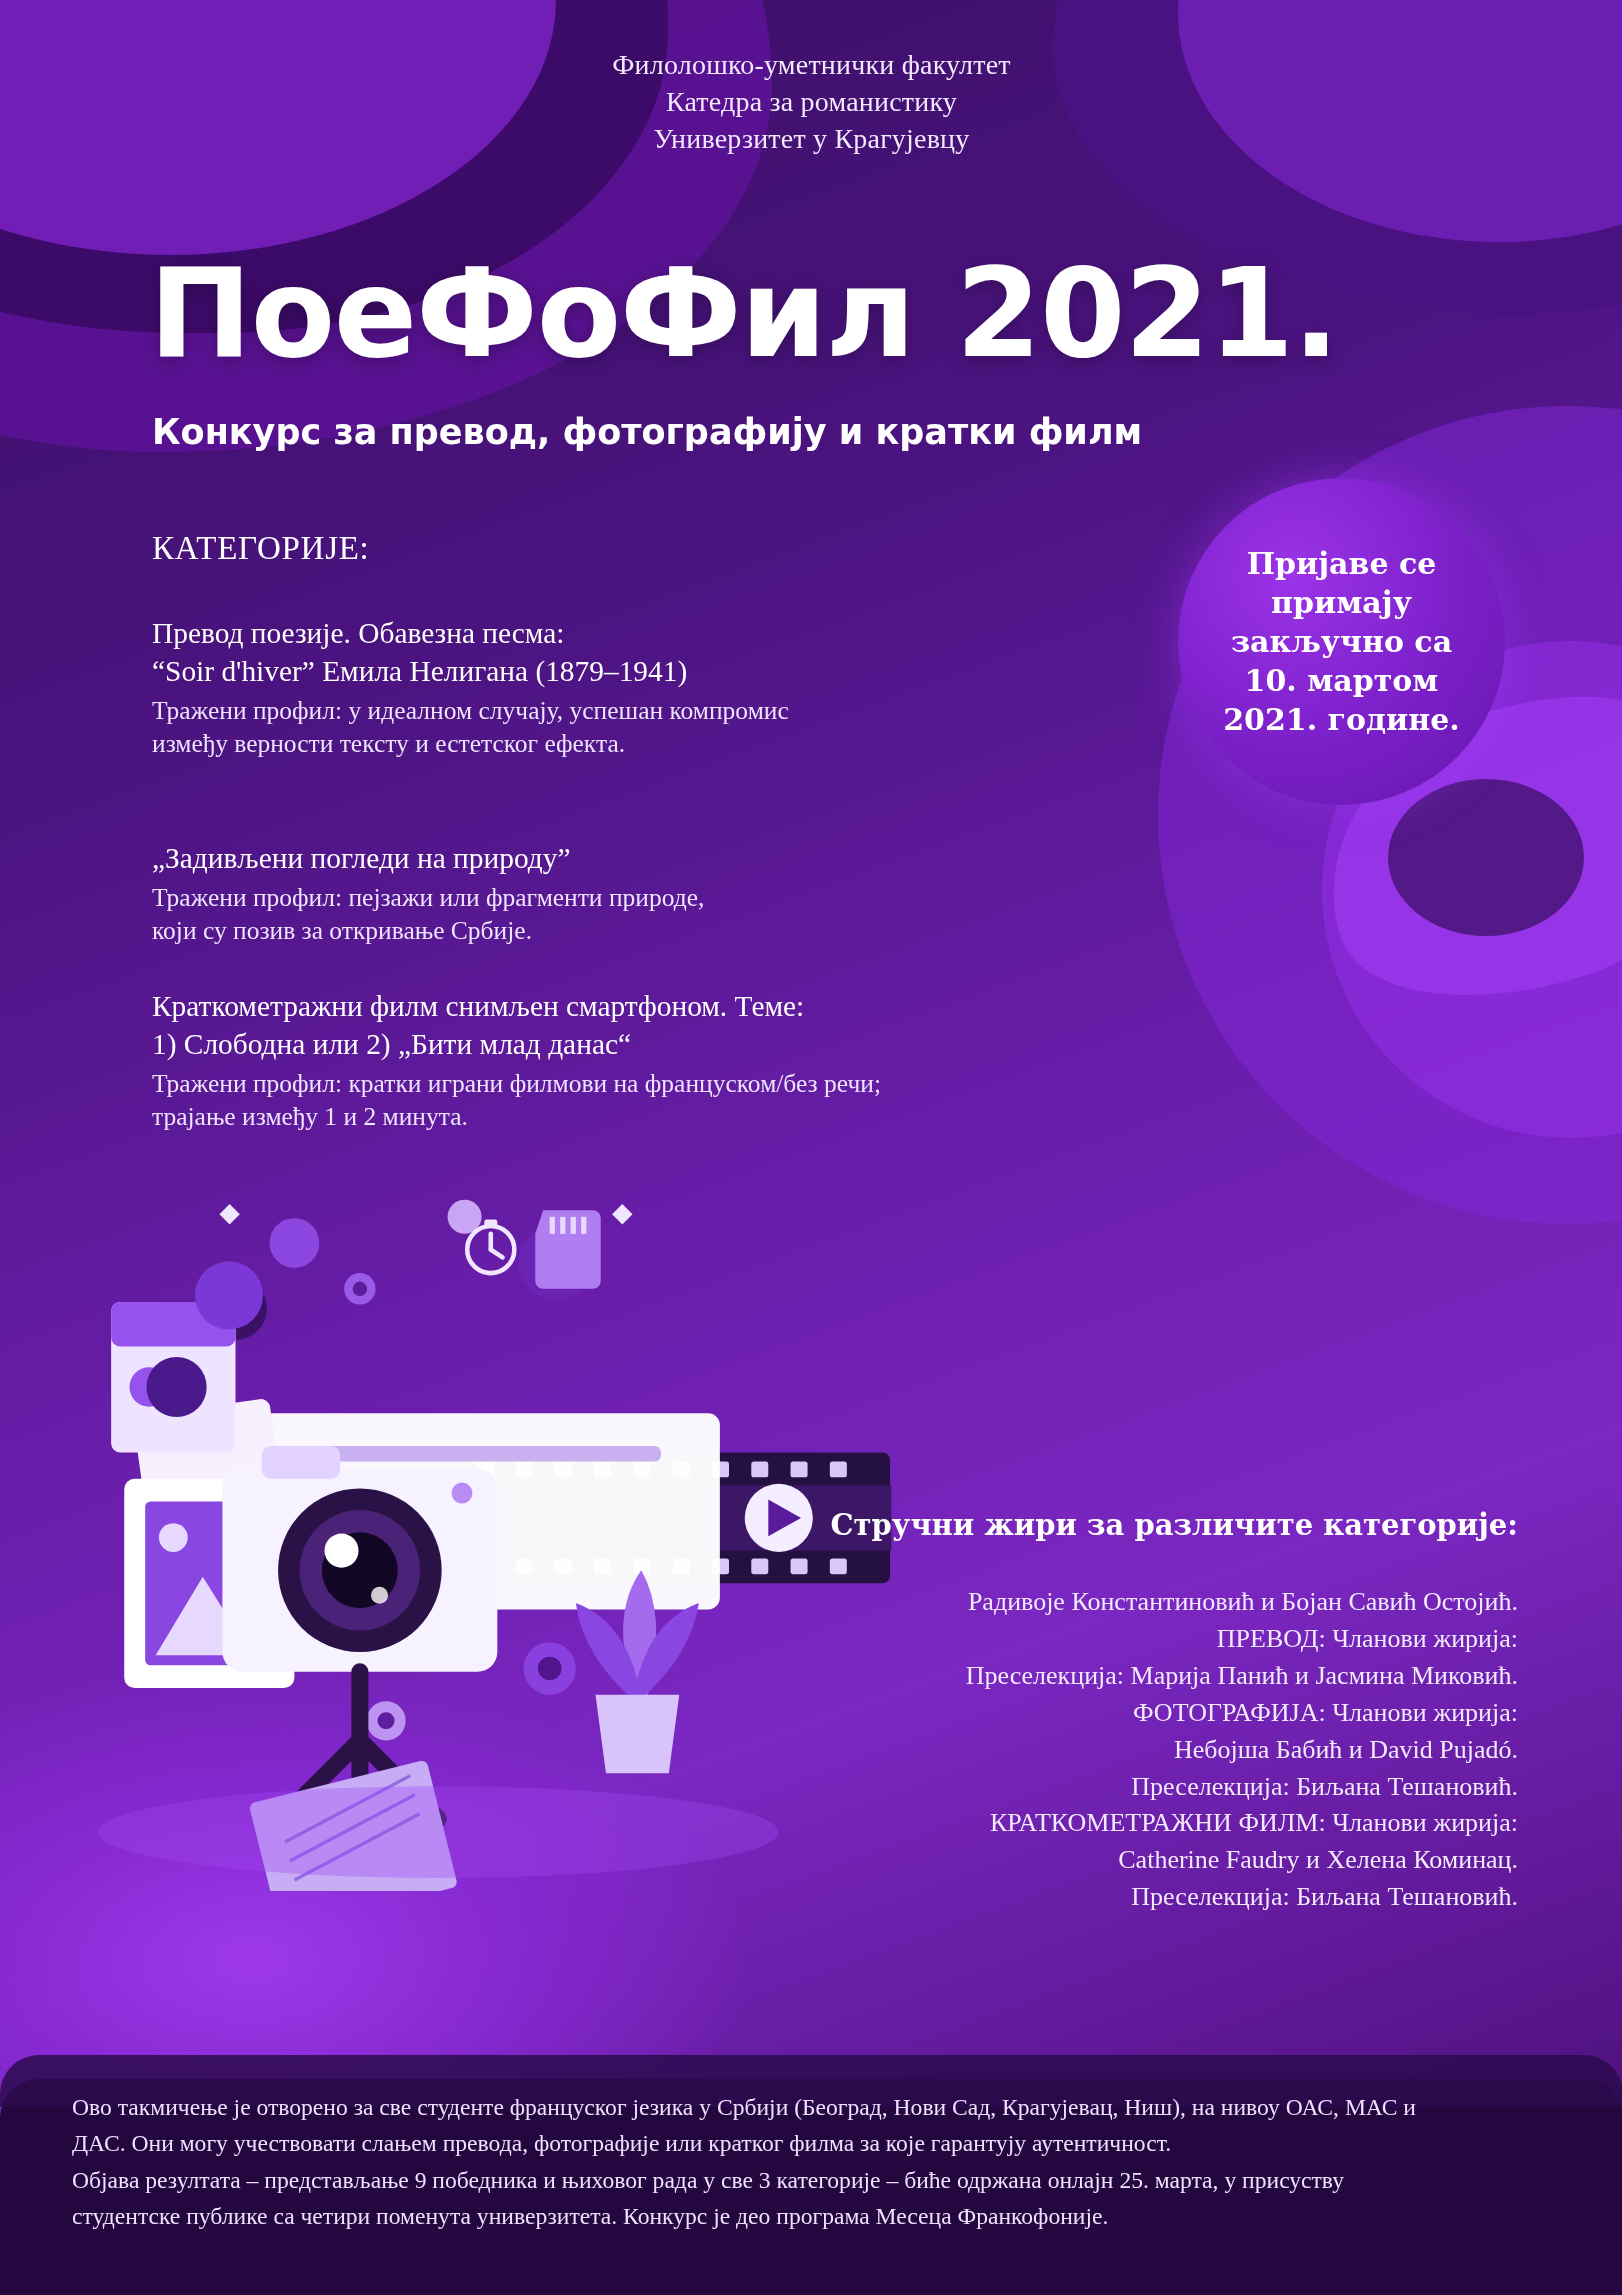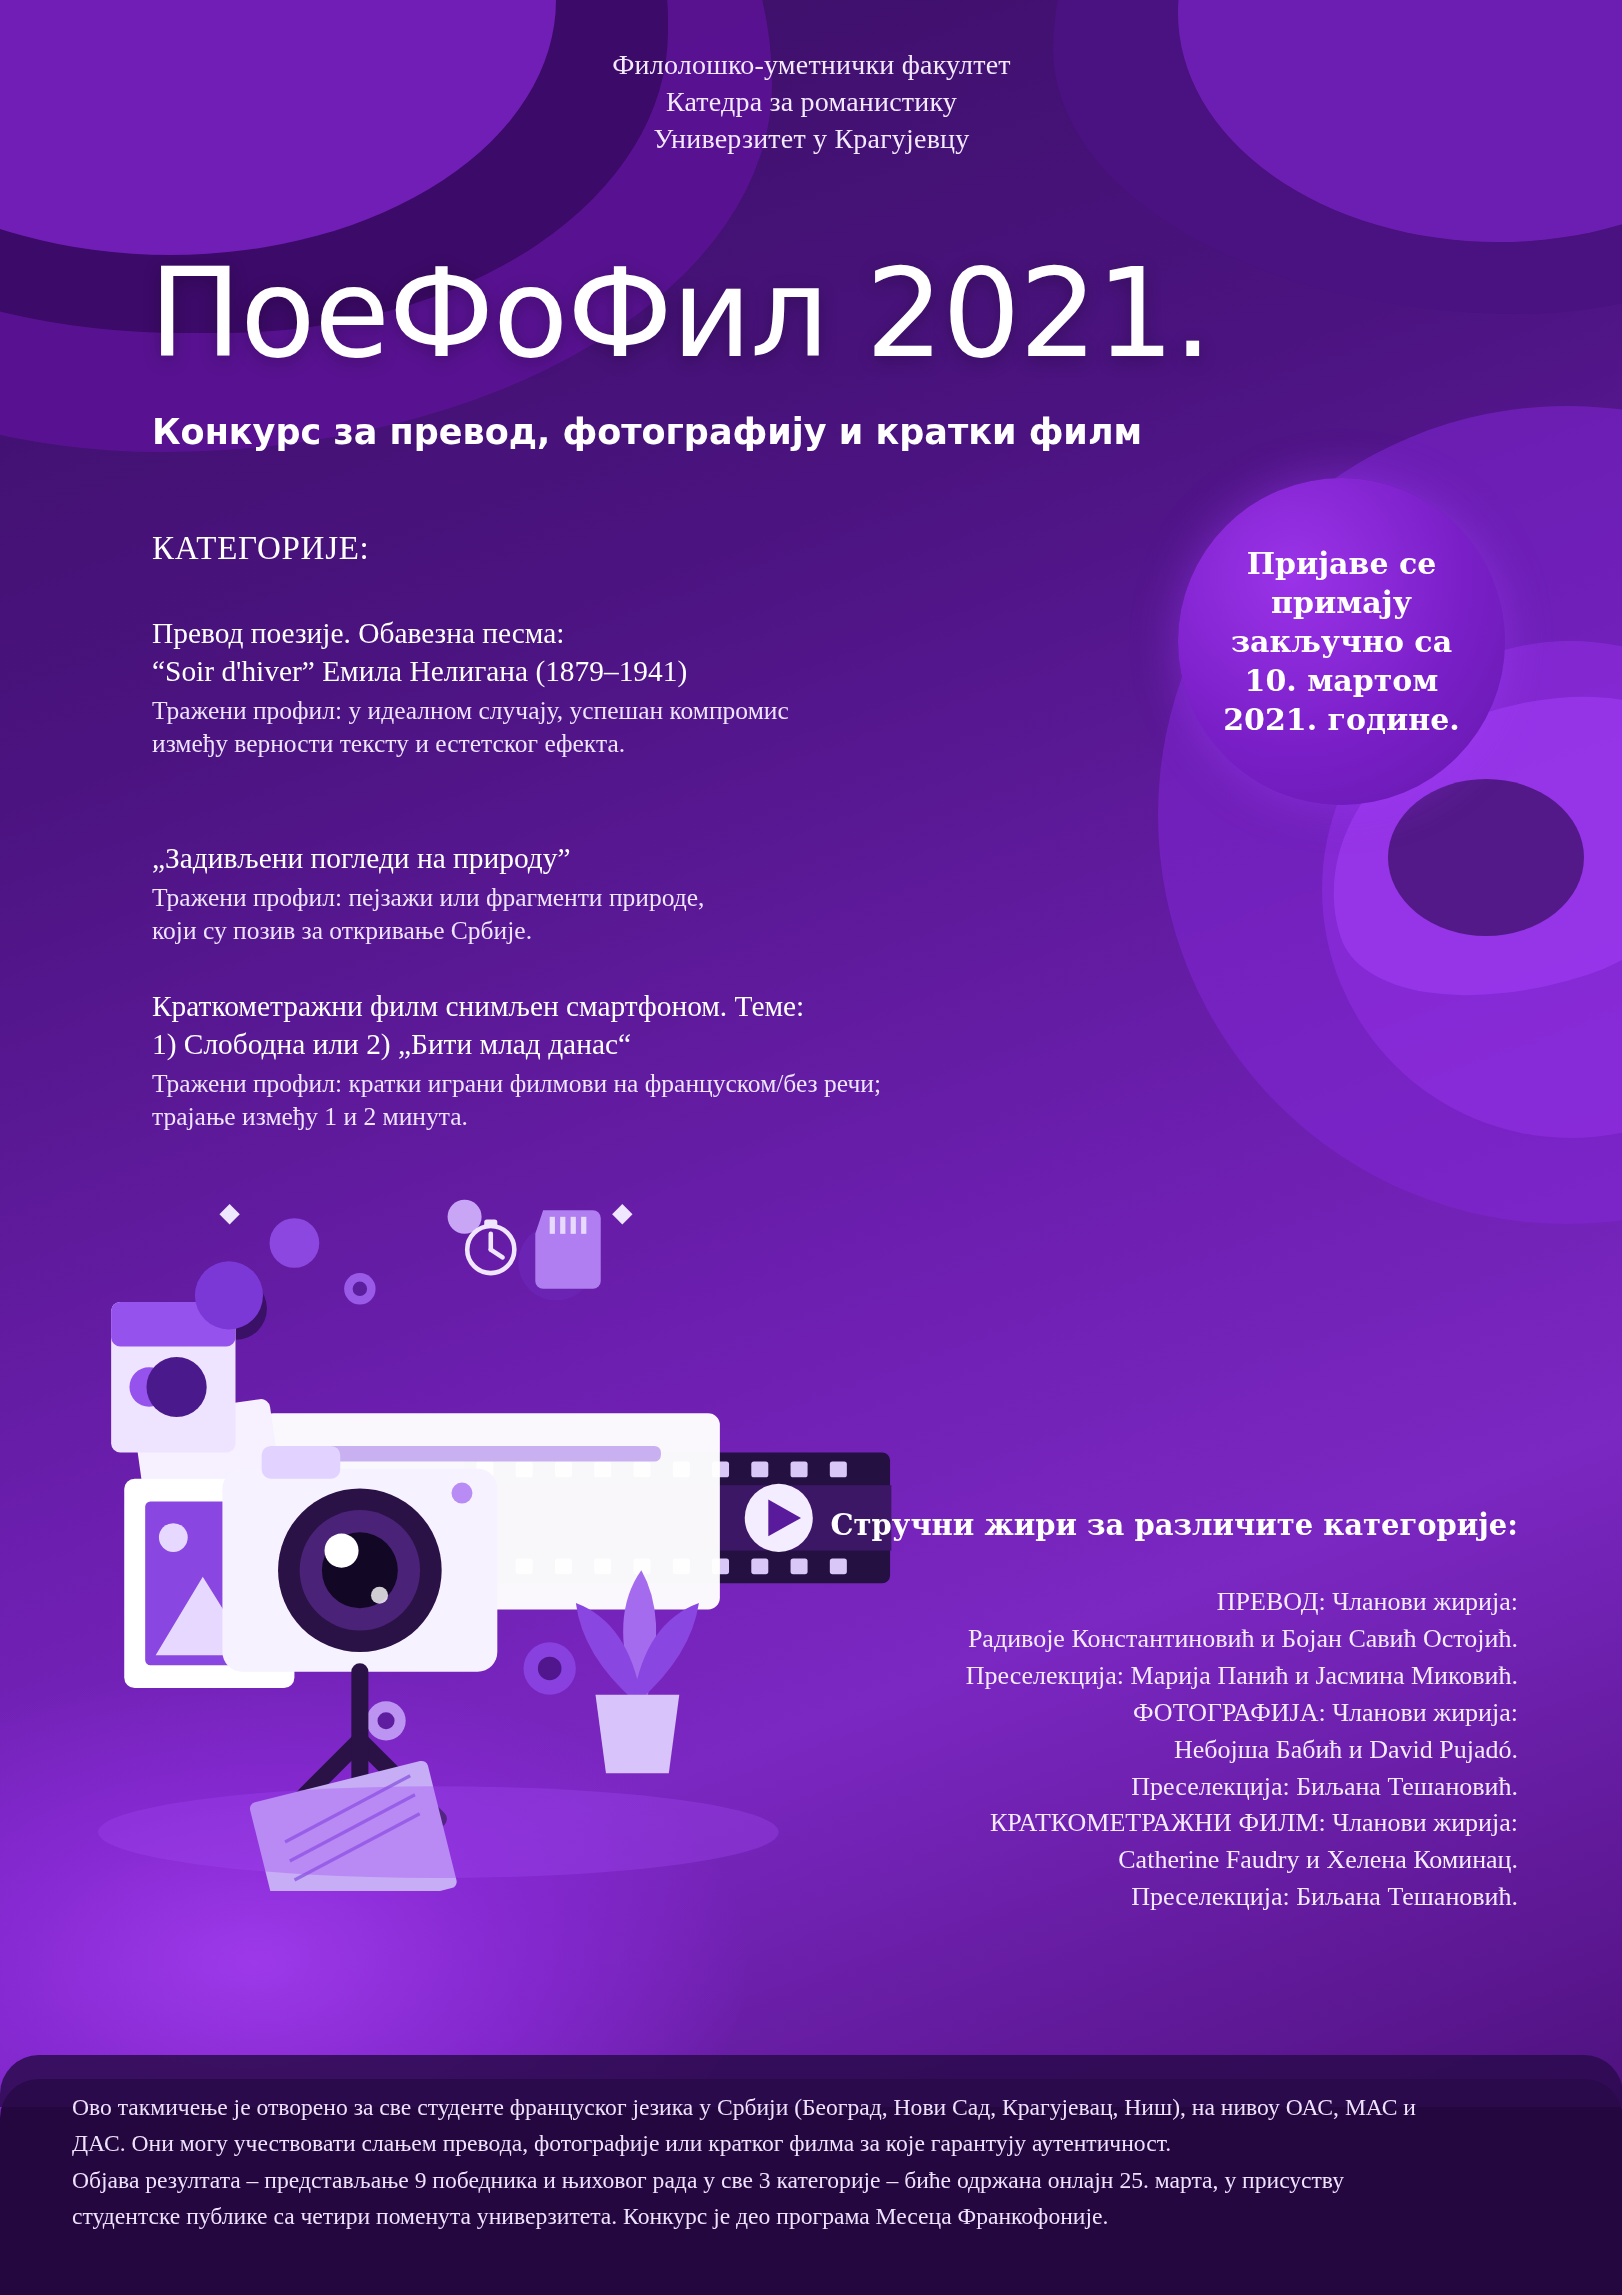--- a/index.html
+++ b/index.html
@@ -124,21 +124,21 @@
     font-size: 28px;
     line-height: 1.32;
     letter-spacing: 0.2px;
     color: #f3e9ff;
   }
 
   .title {
     position: absolute;
     left: 149px; top: 242px;
     font-family: "DejaVu Sans", sans-serif;
-    font-weight: normal;
+    font-weight: bold;
     font-size: 123px;
     letter-spacing: -1.3px;
     color: #ffffff;
     text-shadow: 0 3.9px 17px rgba(0,0,0,.25);
     text-align: right;
   }
   .subtitle {
     position: absolute;
     left: 152px; top: 412px;
     font-family: "DejaVu Sans", sans-serif;
@@ -424,22 +424,22 @@
           <line x1="290" y1="1060" x2="500" y2="1008" transform="rotate(-14 390 1030)"></line>
         </g>
       </g>
 
       <ellipse cx="520" cy="1010" rx="520" ry="70" fill="#a048f0" opacity=".35"></ellipse>
     </svg>
   </div>
 
   <div class="jury-title">Стручни жири за различите категорије:</div>
   <div class="jury-body">
+    <span class="jl">Радивоје Константиновић и Бојан Савић Остојић.</span>
     <span class="jl">ПРЕВОД: Чланови жирија:</span>
-    <span class="jl">Радивоје Константиновић и Бојан Савић Остојић.</span>
     <span class="jl">Преселекција: Марија Панић и Јасмина Миковић.</span>
     <span class="jl">ФОТОГРАФИЈА: Чланови жирија:</span>
     <span class="jl">Небојша Бабић и David Pujadó.</span>
     <span class="jl">Преселекција: Биљана Тешановић.</span>
     <span class="jl">КРАТКОМЕТРАЖНИ ФИЛМ: Чланови жирија:</span>
     <span class="jl">Catherine Faudry и Хелена Коминац.</span>
     <span class="jl">Преселекција: Биљана Тешановић.</span>
   </div>
 
   <div class="bottom-band"></div>

